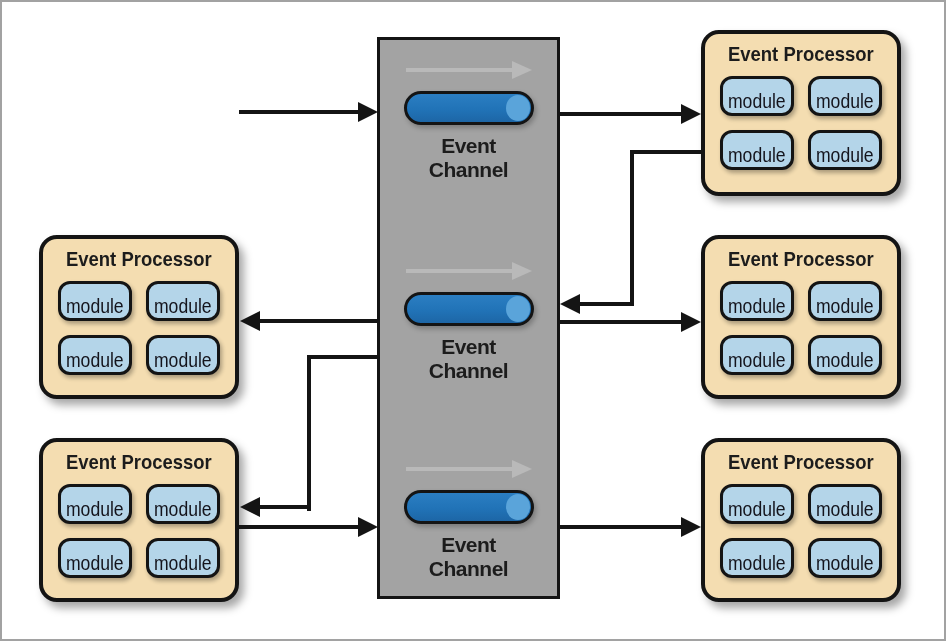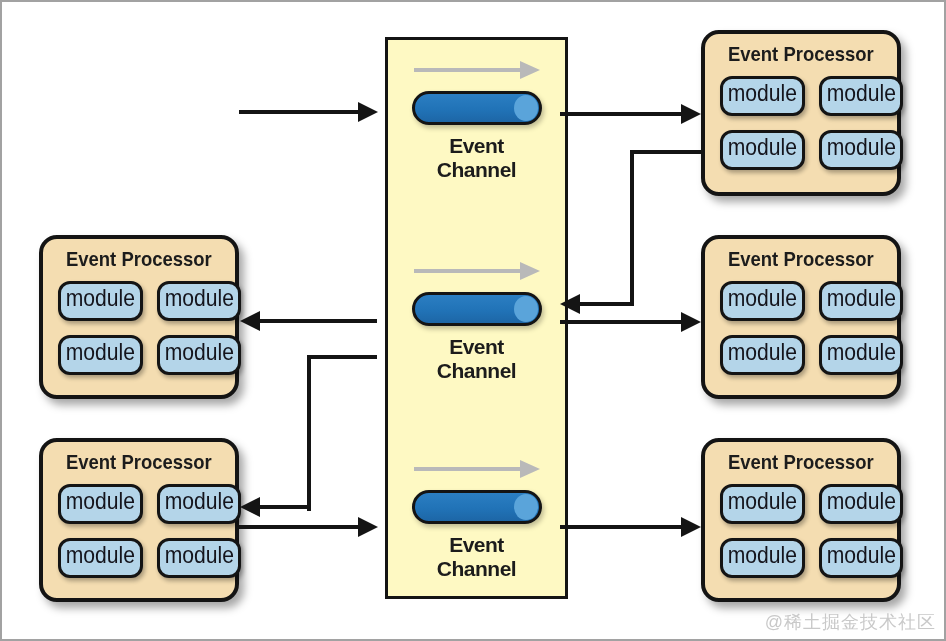--- a/index.html
+++ b/index.html
@@ -29,22 +29,22 @@
     position:absolute;left:104px;top:86px;width:133px;height:47px;
     background:linear-gradient(180deg,#cb3338 0%,var(--event-red) 45%,var(--event-red-dark) 100%);
     border:4px solid var(--border-black);border-radius:14px;
     display:flex;align-items:center;justify-content:center;
     color:#ffffff;font-weight:bold;font-size:22px;
     box-shadow:4px 5px 8px rgba(0,0,0,0.35);
   }
 
   
   .channel-box{
-    position:absolute;left:383px;top:35px;width:183px;height:562px;
-    background:#fef9c3;border:3px solid var(--border-black);
+    position:absolute;left:375px;top:35px;width:183px;height:562px;
+    background:#a3a3a3;border:3px solid var(--border-black);
   }
   .channel-group{position:absolute;left:0;width:100%;display:flex;flex-direction:column;align-items:center;}
   .channel-group.g1{top:20px;}
   .channel-group.g2{top:221px;}
   .channel-group.g3{top:419px;}
   .flow-arrow{display:flex;align-items:center;height:20px;margin-bottom:11px;}
   .flow-arrow .shaft{width:106px;height:4px;background:var(--arrow-gray);}
   .flow-arrow .tip{width:0;height:0;border-top:9px solid transparent;border-bottom:9px solid transparent;border-left:20px solid var(--arrow-gray);}
   .cylinder{
     position:relative;width:130px;height:34px;
@@ -76,22 +76,22 @@
   .proc-title{
     text-align:center;font-weight:bold;font-size:21px;line-height:26px;color:#1c1c1c;
   }
   .module-grid{
     display:grid;grid-template-columns:1fr 1fr;column-gap:14px;row-gap:14px;
     padding:0 15px;margin-top:9px;
   }
   .module{
     height:40px;background:var(--module-blue);
     border:3px solid var(--border-black);border-radius:12px;
-    display:flex;align-items:flex-start;justify-content:center;
-    font-size:24px;color:#14141c;
+    display:flex;align-items:flex-end;justify-content:center;
+    font-size:20px;color:#14141c;
     box-shadow:2px 3px 4px rgba(0,0,0,0.3);
   }
 
   
   .seg{position:absolute;background:var(--arrow-black);}
   .head-right{position:absolute;width:0;height:0;border-top:10px solid transparent;border-bottom:10px solid transparent;border-left:20px solid var(--arrow-black);}
   .head-left{position:absolute;width:0;height:0;border-top:10px solid transparent;border-bottom:10px solid transparent;border-right:20px solid var(--arrow-black);}
 
   
   .watermark{
@@ -253,15 +253,14 @@
   <div class="seg" style="left:305px;top:353px;width:4px;height:156px;"></div>
   <div class="seg" style="left:258px;top:503px;width:51px;height:4px;"></div>
   <div class="head-left" style="left:238px;top:495px;"></div>
 
   <div class="seg" style="left:237px;top:523px;width:121px;height:4px;"></div>
   <div class="head-right" style="left:356px;top:515px;"></div>
 
   <div class="seg" style="left:558px;top:523px;width:124px;height:4px;"></div>
   <div class="head-right" style="left:679px;top:515px;"></div>
 
-  <div class="watermark">@稀土掘金技术社区</div>
 
 </div>
 
 </body></html>

